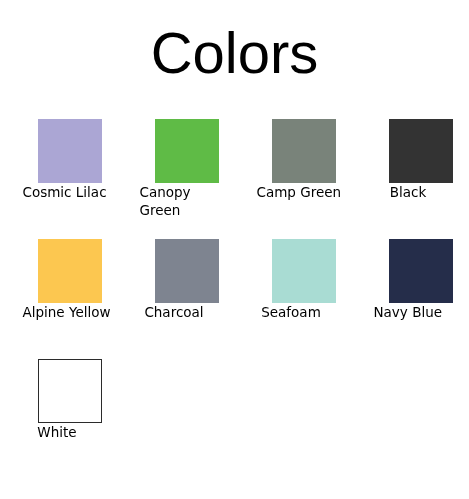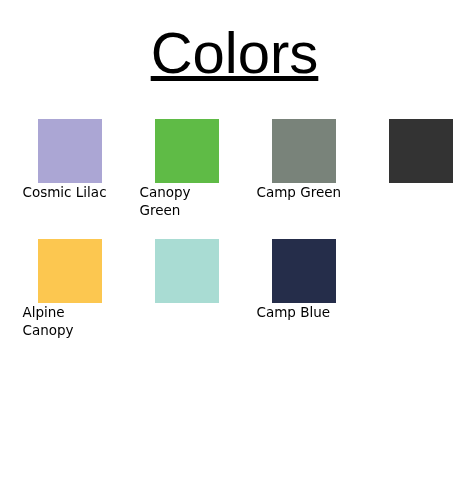--- a/index.html
+++ b/index.html
@@ -24,21 +24,20 @@
   .page-title {
     text-align: center;
     font-family: "Liberation Sans", sans-serif;
     font-size: 58px;
     font-weight: 400;
     color: #000000;
     letter-spacing: 0px;
     line-height: 1;
     padding-top: 24px;
     margin: 0;
-    text-decoration: underline;
   }
 
   .swatch-grid {
     margin-top: 37px;
     display: grid;
     grid-template-columns: repeat(4, 117px);
     grid-auto-rows: 120px;
     justify-content: center;
   }
 
@@ -98,27 +97,37 @@
       <div class="swatch-cell">
         <div class="swatch-chip" style="background-color: rgb(95, 187, 70);"></div>
         <div class="swatch-label">Canopy Green</div>
       </div>
       <div class="swatch-cell">
         <div class="swatch-chip" style="background-color: rgb(121, 131, 122);"></div>
         <div class="swatch-label">Camp Green</div>
       </div>
       <div class="swatch-cell">
         <div class="swatch-chip" style="background-color: rgb(51, 51, 51);"></div>
+        <div class="swatch-label centered">Black</div>
       </div>
       <div class="swatch-cell">
         <div class="swatch-chip" style="background-color: rgb(252, 199, 80);"></div>
-        <div class="swatch-label">Alpine Canopy</div>
+        <div class="swatch-label">Alpine Yellow</div>
+      </div>
+      <div class="swatch-cell">
+        <div class="swatch-chip" style="background-color: rgb(126, 132, 144);"></div>
+        <div class="swatch-label centered">Charcoal</div>
       </div>
       <div class="swatch-cell">
         <div class="swatch-chip" style="background-color: rgb(169, 220, 211);"></div>
+        <div class="swatch-label centered">Seafoam</div>
       </div>
       <div class="swatch-cell">
         <div class="swatch-chip" style="background-color: rgb(37, 45, 74);"></div>
-        <div class="swatch-label">Camp Blue</div>
+        <div class="swatch-label">Navy Blue</div>
+      </div>
+      <div class="swatch-cell">
+        <div class="swatch-chip bordered" style="background-color: rgb(255, 255, 255);"></div>
+        <div class="swatch-label centered">White</div>
       </div>
     </div>
 
 </div>
 
 </body></html>

